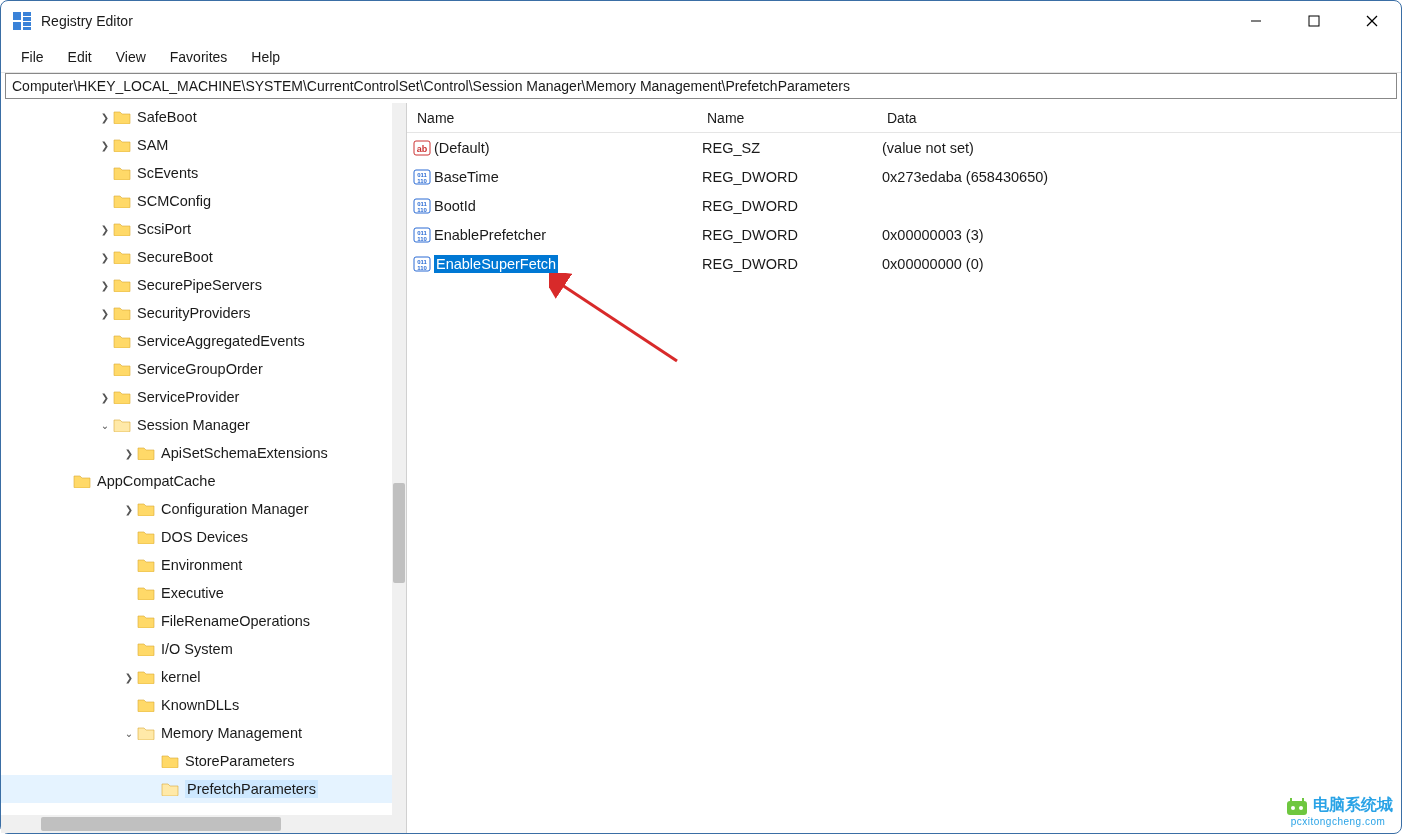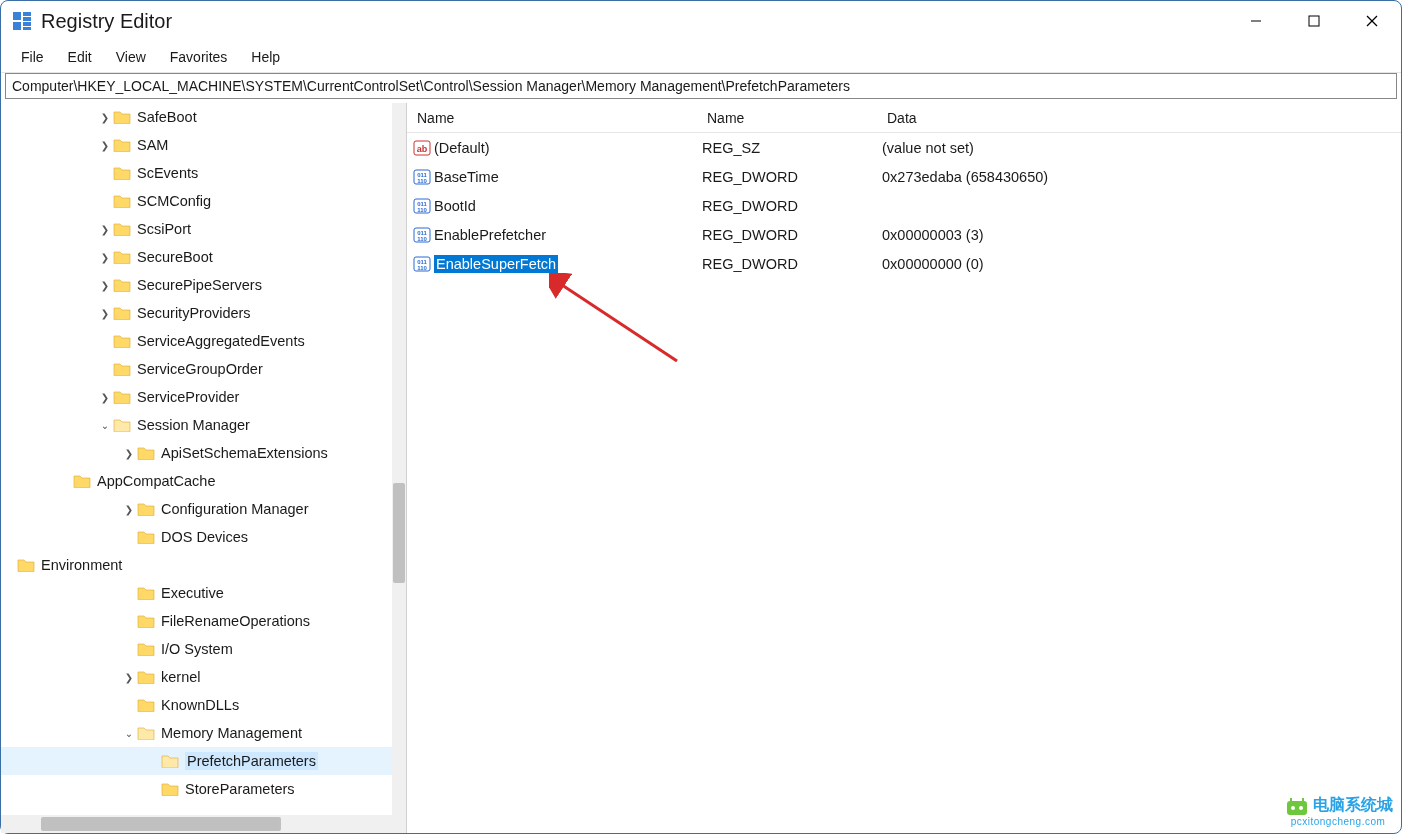--- a/index.html
+++ b/index.html
@@ -3,21 +3,21 @@
 <meta charset="utf-8">
 <style>
 * { margin: 0; padding: 0; box-sizing: border-box; font-family: "Segoe UI", Tahoma, sans-serif; }
 html, body { width: 1402px; height: 834px; background: #fff; overflow: hidden; font-size: 14.5px; color: #1a1a1a; }
 
 .window { width: 1402px; height: 834px; border: 1px solid #3a6ea5; border-radius: 8px; display: flex; flex-direction: column; position: relative; }
 
 
 .titlebar { height: 40px; display: flex; align-items: center; padding-left: 12px; }
 .titlebar .app-icon { width: 18px; height: 18px; margin-right: 10px; }
-.titlebar .title { font-size: 20px; flex: 1; }
+.titlebar .title { font-size: 14px; flex: 1; }
 .win-controls { display: flex; height: 100%; }
 .win-controls div { width: 58px; display: flex; align-items: center; justify-content: center; font-size: 14px; cursor: default; }
 
 
 .menubar { height: 32px; display: flex; align-items: center; padding-left: 8px; border-bottom: 1px solid #e5e5e5; }
 .menubar div { padding: 4px 12px; font-size: 14px; }
 
 
 .addressbar { height: 26px; border: 1px solid #888; margin: 0 4px 4px 4px; padding: 2px 6px; font-size: 14px; display: flex; align-items: center; }
 
@@ -254,21 +254,21 @@
             </div>
             <div class="tree-item" style="padding-left: 120px;">
               <span class="chev empty">❯</span>
               <span class="folder">
                 <svg viewBox="0 0 18 14" width="18" height="14">
                   <path d="M1 2 h6 l2 2 h8 v9 a1 1 0 0 1 -1 1 h-14 a1 1 0 0 1 -1 -1 z" fill="#ffd968" stroke="#d9a834" stroke-width="0.6"></path>
                 </svg>
               </span>
               <span class="lbl">DOS Devices</span>
             </div>
-            <div class="tree-item" style="">
+            <div class="tree-item" style="padding-left: 120px;">
               <span class="chev empty">❯</span>
               <span class="folder">
                 <svg viewBox="0 0 18 14" width="18" height="14">
                   <path d="M1 2 h6 l2 2 h8 v9 a1 1 0 0 1 -1 1 h-14 a1 1 0 0 1 -1 -1 z" fill="#ffd968" stroke="#d9a834" stroke-width="0.6"></path>
                 </svg>
               </span>
               <span class="lbl">Environment</span>
             </div>
             <div class="tree-item" style="padding-left: 120px;">
               <span class="chev empty">❯</span>
@@ -317,37 +317,37 @@
             </div>
             <div class="tree-item" style="padding-left: 120px;">
               <span class="chev">⌄</span>
               <span class="folder">
                 <svg viewBox="0 0 18 14" width="18" height="14">
                   <path d="M1 2 h6 l2 2 h8 v9 a1 1 0 0 1 -1 1 h-14 a1 1 0 0 1 -1 -1 z" fill="#ffe9a8" stroke="#d9a834" stroke-width="0.6"></path>
                 </svg>
               </span>
               <span class="lbl">Memory Management</span>
             </div>
+            <div class="tree-item" style="padding-left: 144px;">
+              <span class="chev empty">❯</span>
+              <span class="folder">
+                <svg viewBox="0 0 18 14" width="18" height="14">
+                  <path d="M1 2 h6 l2 2 h8 v9 a1 1 0 0 1 -1 1 h-14 a1 1 0 0 1 -1 -1 z" fill="#ffd968" stroke="#d9a834" stroke-width="0.6"></path>
+                </svg>
+              </span>
+              <span class="lbl">StoreParameters</span>
+            </div>
             <div class="tree-item selected" style="padding-left: 144px;">
               <span class="chev empty">❯</span>
               <span class="folder">
                 <svg viewBox="0 0 18 14" width="18" height="14">
                   <path d="M1 2 h6 l2 2 h8 v9 a1 1 0 0 1 -1 1 h-14 a1 1 0 0 1 -1 -1 z" fill="#ffe9a8" stroke="#d9a834" stroke-width="0.6"></path>
                 </svg>
               </span>
               <span class="lbl">PrefetchParameters</span>
-            </div>
-            <div class="tree-item" style="padding-left: 144px;">
-              <span class="chev empty">❯</span>
-              <span class="folder">
-                <svg viewBox="0 0 18 14" width="18" height="14">
-                  <path d="M1 2 h6 l2 2 h8 v9 a1 1 0 0 1 -1 1 h-14 a1 1 0 0 1 -1 -1 z" fill="#ffd968" stroke="#d9a834" stroke-width="0.6"></path>
-                </svg>
-              </span>
-              <span class="lbl">StoreParameters</span>
             </div>
           </div>
         </div>
       <div class="vscroll">
           <div class="thumb"></div>
         </div>
       <div class="hscroll">
           <div class="thumb"></div>
         </div>
     </div>

